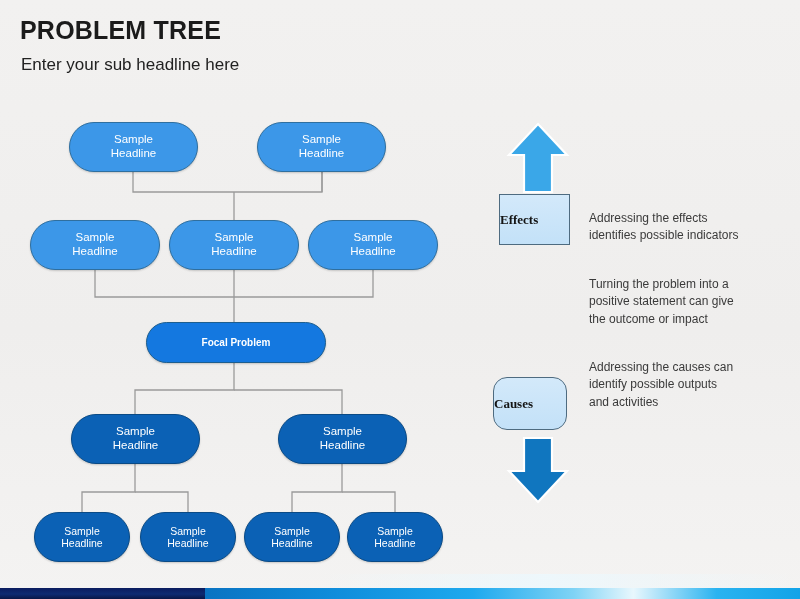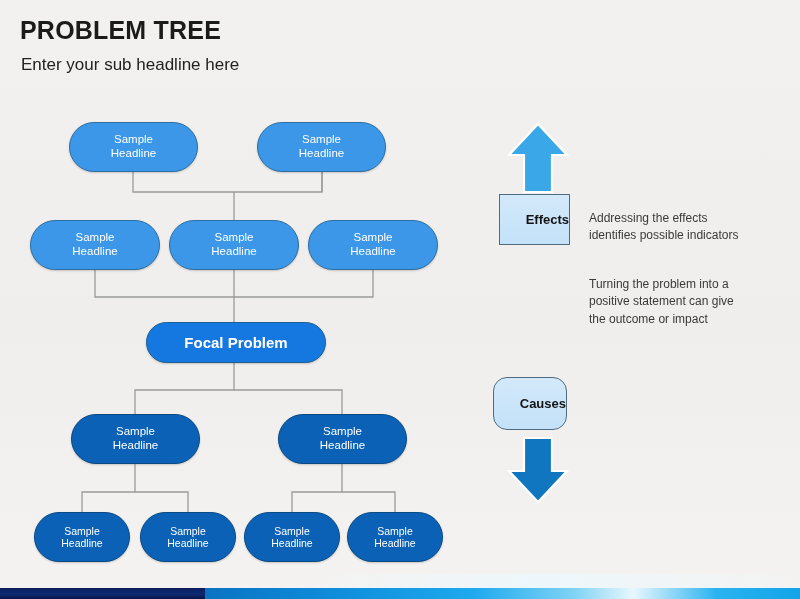--- a/index.html
+++ b/index.html
@@ -44,41 +44,41 @@
     box-shadow: 0 1px 2px rgba(0,0,0,0.18);
   }
   .node.light {
     background: #3c97e8;
     border: 1.4px solid #2f6f9f;
     font-size: 11.5px;
   }
   .node.mid {
     background: #1478e0;
     border: 1.4px solid #1d5e8f;
-    font-size: 15px; font-weight: bold;
+    font-size: 10px; font-weight: bold;
   }
   .node.dark {
     background: #0b61b5;
     border: 1.4px solid #0a4a85;
     font-size: 11.5px;
   }
   .node.darksm {
     background: #0b61b5;
     border: 1.4px solid #0a4a85;
     font-size: 10.5px;
   }
 
   
   .legendbox {
     position: absolute;
-    display: flex; align-items: center; justify-content: flex-end;
+    display: flex; align-items: center; justify-content: flex-start;
     background: linear-gradient(180deg,#d3e9fa 0%, #c3e1f8 100%);
     border: 1.6px solid #4e6b80;
     color: #141414;
-    font-size: 13px; font-weight: bold;
+    font-size: 13px; font-weight: bold; font-family: Liberation Serif, serif;
   }
   .legendtext {
     position: absolute;
     font-size: 12px;
     color: #3a3a3a;
     line-height: 1.45;
     white-space: pre-line;
   }
 
   .arrow { position: absolute; }
@@ -194,20 +194,23 @@
     <span>Effects</span>
   </div>
 
   <div class="legendtext" style="left:589px; top:276px; width:200px;">Turning the problem into a
 positive statement can give
 the outcome or impact</div>
 
   <div class="legendtext" style="left:589px; top:210px; width:200px;">Addressing the effects
 identifies possible indicators</div>
 
+  <div class="legendtext" style="left:589px; top:359px; width:200px;">Addressing the causes can
+identify possible outputs
+and activities</div>
 
   <div class="legendbox" style="left:493px; top:377px; width:74px; height:53px;border-radius:14px;">
     <span>Causes</span>
   </div>
 
   <svg class="arrow" style="left:505px; top:436px;" width="66" height="68" viewBox="0 0 66 68">
     <path d="M33,66 L62,35 L47,35 L47,2 L19,2 L19,35 L4,35 Z" fill="#1076bf" stroke="#ffffff" stroke-width="2.2"></path>
   </svg>
 
   <div id="bar-sheen"></div>

